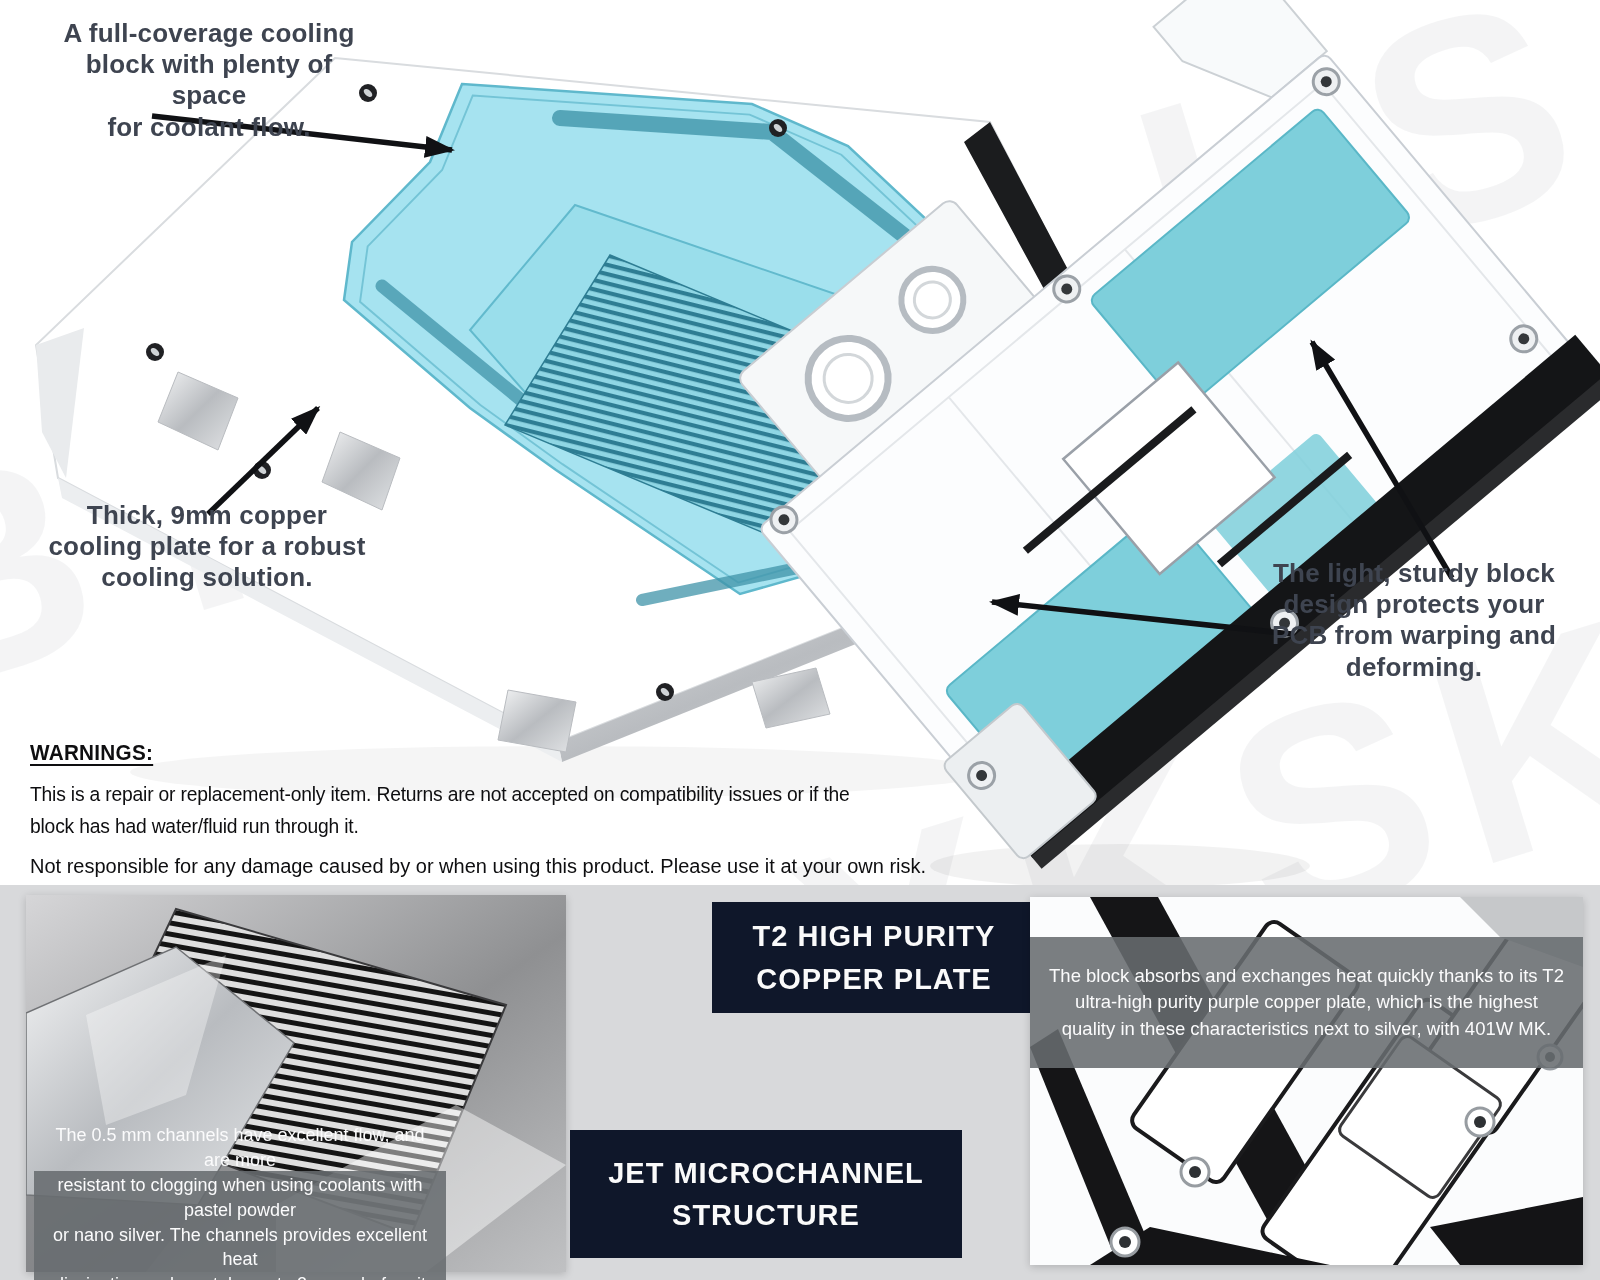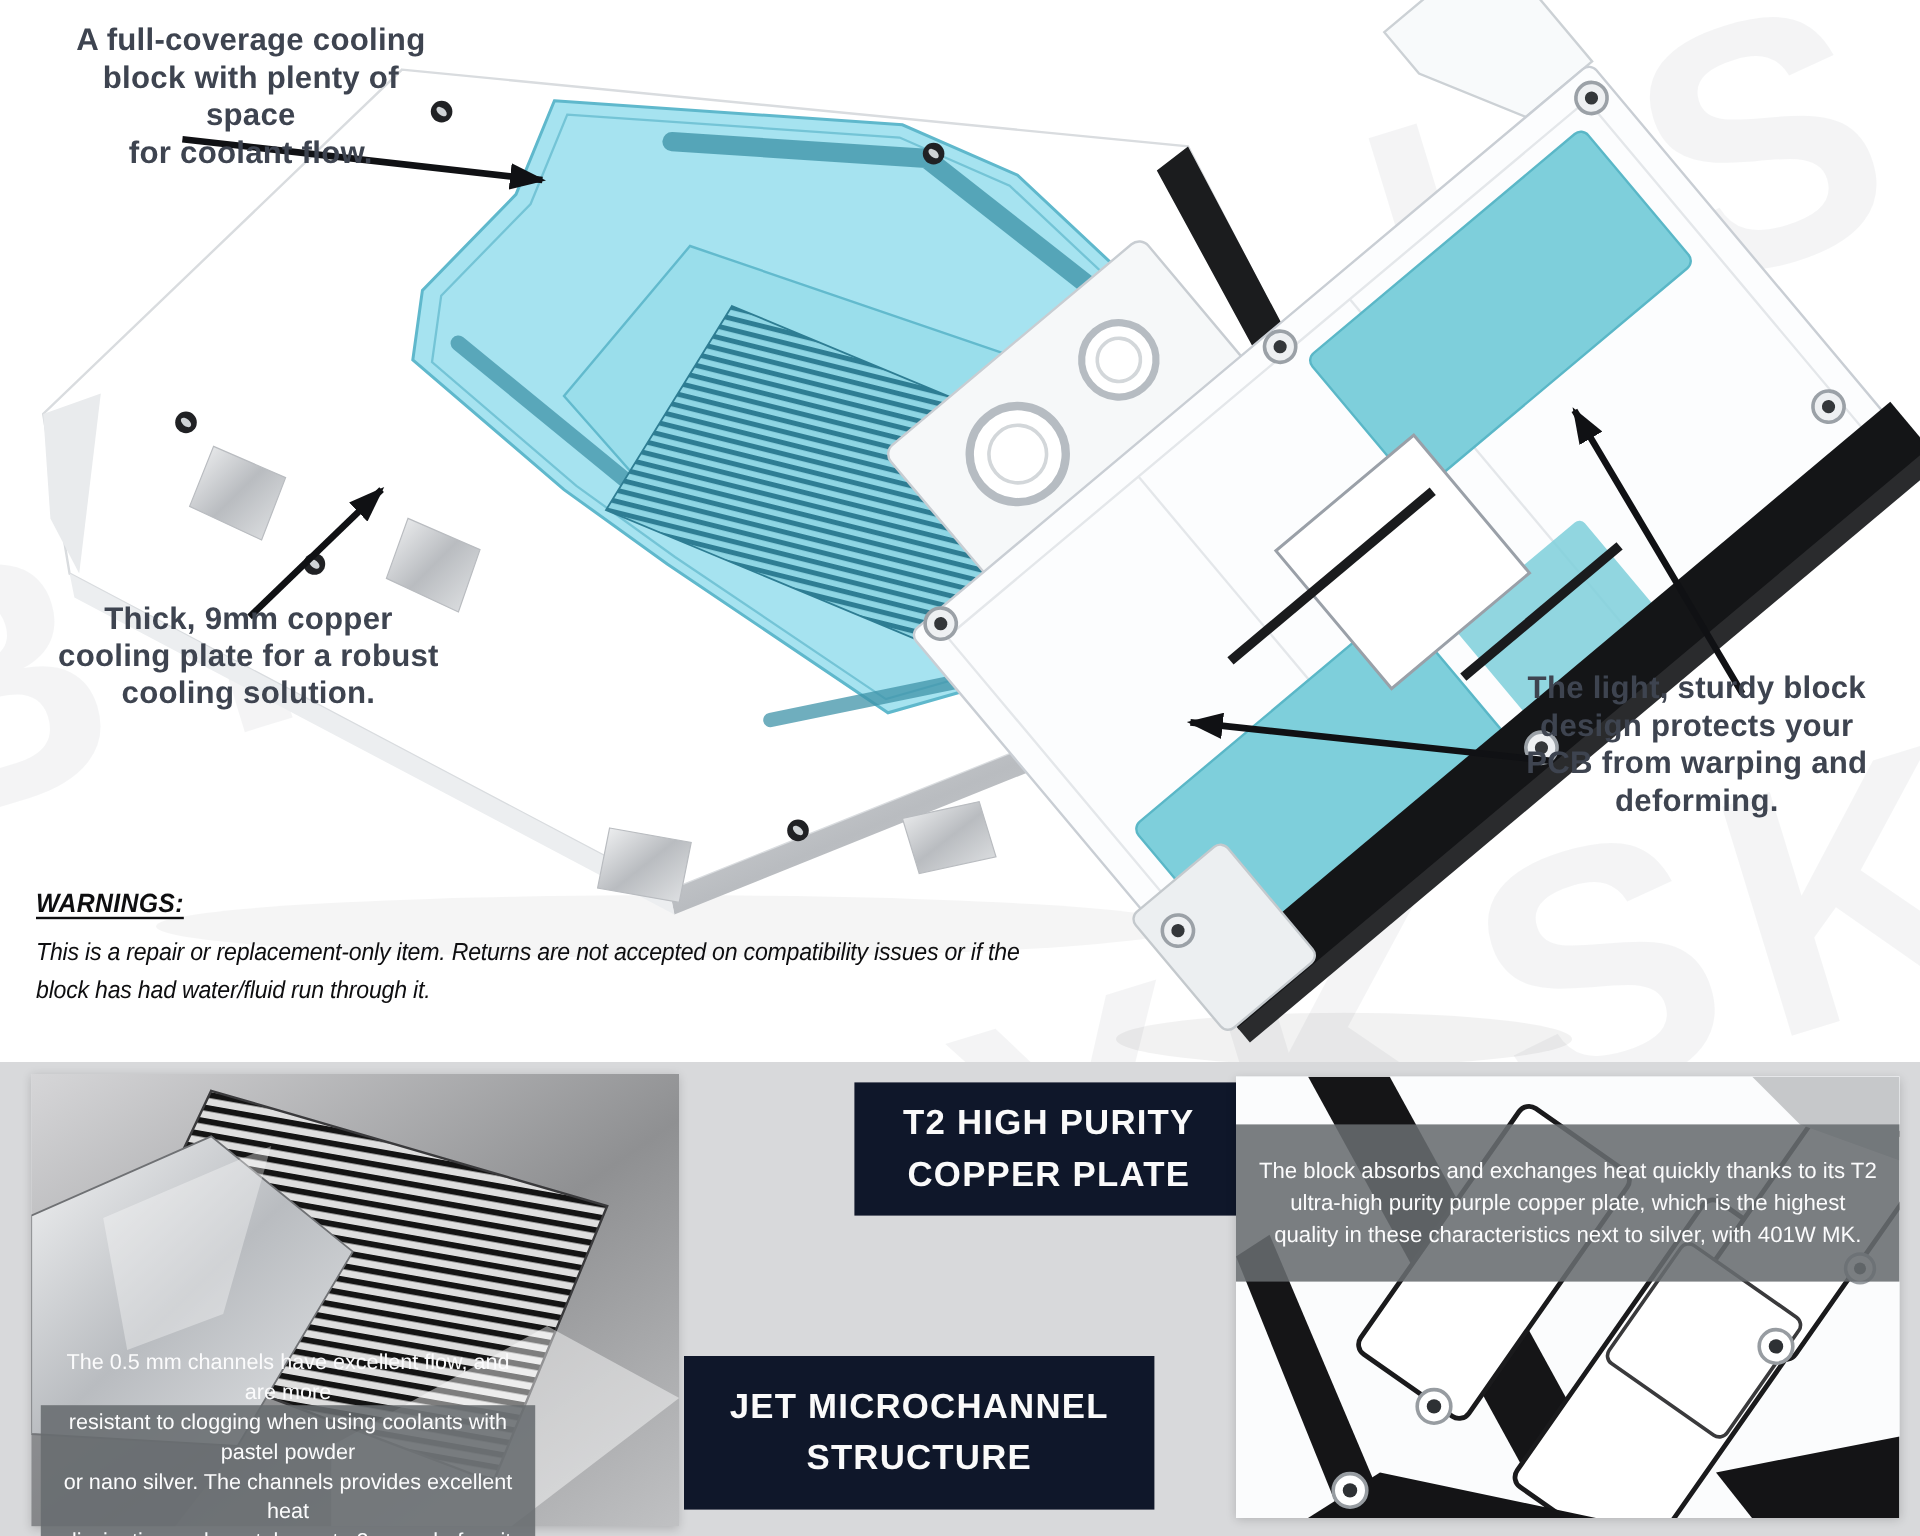--- a/index.html
+++ b/index.html
@@ -9,21 +9,21 @@
   }
   .scene{position:absolute;left:0;top:0;z-index:1;}
   .pre{white-space:pre-line;}
   .annotation{
     position:absolute;z-index:4;color:#3e4450;font-weight:600;
     font-size:26px;line-height:1.2;text-align:center;letter-spacing:0.2px;
   }
   .ann-1{left:0px;top:18px;width:322px;padding-left:48px;}
   .ann-2{left:42px;top:500px;width:330px;}
   .ann-3{left:1258px;top:558px;width:312px;text-align:center;}
-  .warnings{position:absolute;left:30px;top:740px;width:970px;z-index:4;color:#0e0e10;font-style:italic;}
+  .warnings{position:absolute;left:30px;top:740px;width:970px;z-index:4;color:#0e0e10;}
   .warn-title{
     font-size:22px;font-weight:700;text-decoration:underline;
     text-underline-offset:4px;letter-spacing:0.3px;transform:scaleX(.94);transform-origin:0 0;
   }
   .warn-p1{
     margin-top:12px;font-size:20.5px;line-height:1.55;
     transform:scaleX(.94);transform-origin:0 0;letter-spacing:-0.2px;
   }
   .warn-p2{margin-top:10px;font-size:20px;line-height:1.4;}
   .bottom-strip{
@@ -228,20 +228,21 @@
 cooling solution.</div>
   <div class="annotation ann-3 pre">The light, sturdy block
 design protects your
 PCB from warping and
 deforming.</div>
 
   <div class="warnings">
     <div class="warn-title">WARNINGS:</div>
     <div class="warn-p1 pre">This is a repair or replacement-only item. Returns are not accepted on compatibility issues or if the
 block has had water/fluid run through it.</div>
+    <div class="warn-p2">Not responsible for any damage caused by or when using this product. Please use it at your own risk.</div>
   </div>
 
   <div class="bottom-strip">
 
     <div class="photo photo-left">
       <svg width="540" height="377" viewBox="0 0 540 377">
         <rect width="540" height="377" fill="url(#metalGrad)"></rect>
         <polygon points="150,14 480,110 385,340 55,215" fill="url(#fins2)" stroke="#3a3a3c" stroke-width="2"></polygon>
         <polygon points="0,118 150,52 268,148 172,310 0,300" fill="url(#silverGrad)" stroke="#6f7174" stroke-width="1.5"></polygon>
         <polygon points="60,120 200,60 160,200 80,230" fill="#ffffff" opacity="0.35"></polygon>

